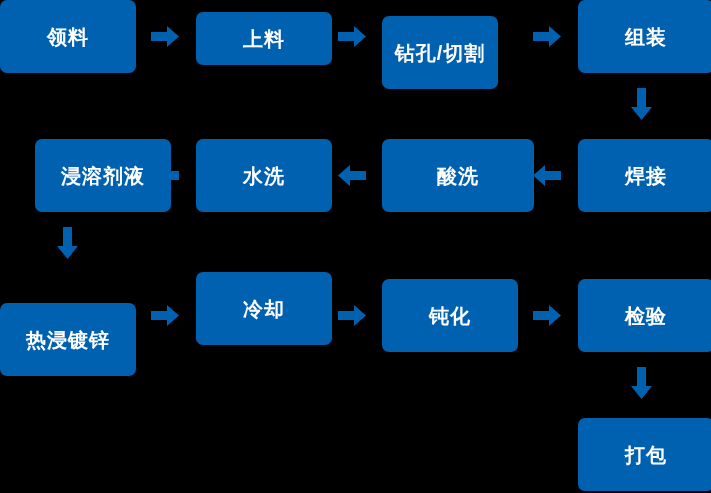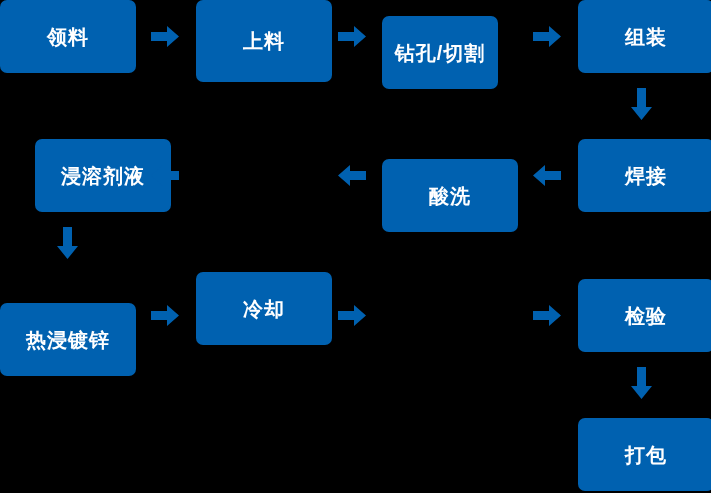--- a/index.html
+++ b/index.html
@@ -56,21 +56,21 @@
   <div class="node" style="left:0px; top:0px; width:136px; height:73px;">
     <span class="node-label">领料</span>
   </div>
 
   <span class="arrow" style="left:151px; top:26px; width:28px; height:21px;">
     <svg width="28" height="21" viewBox="0 0 28 21" aria-hidden="true">
       <polygon points="0,6 16,6 16,0 28,10.5 16,21 16,15 0,15" fill="#0061B0"></polygon>
     </svg>
   </span>
 
-  <div class="node" style="left:196px; top:0px; width:136px; height:82px;">
+  <div class="node" style="left:196px; top:12px; width:136px; height:53px;">
     <span class="node-label">上料</span>
   </div>
 
   <span class="arrow" style="left:338px; top:26px; width:28px; height:21px;">
     <svg width="28" height="21" viewBox="0 0 28 21" aria-hidden="true">
       <polygon points="0,6 16,6 16,0 28,10.5 16,21 16,15 0,15" fill="#0061B0"></polygon>
     </svg>
   </span>
 
   <div class="node" style="left:382px; top:16px; width:116px; height:73px;">
@@ -96,28 +96,31 @@
   <div class="node" style="left:0px; top:139px; width:136px; height:73px;margin-left:35px;">
     <span class="node-label">浸溶剂液</span>
   </div>
 
   <span class="arrow" style="left:151px; top:165px; width:28px; height:21px;">
     <svg width="28" height="21" viewBox="0 0 28 21" aria-hidden="true">
       <polygon points="28,6 12,6 12,0 0,10.5 12,21 12,15 28,15" fill="#0061B0"></polygon>
     </svg>
   </span>
 
+  <div class="node" style="left:196px; top:139px; width:136px; height:73px;">
+    <span class="node-label">水洗</span>
+  </div>
 
   <span class="arrow" style="left:338px; top:165px; width:28px; height:21px;">
     <svg width="28" height="21" viewBox="0 0 28 21" aria-hidden="true">
       <polygon points="28,6 12,6 12,0 0,10.5 12,21 12,15 28,15" fill="#0061B0"></polygon>
     </svg>
   </span>
 
-  <div class="node" style="left:382px; top:139px; width:136px; height:73px;margin-top:20px;">
+  <div class="node" style="left:382px; top:139px; width:152px; height:73px;">
     <span class="node-label">酸洗</span>
   </div>
 
   <span class="arrow" style="left:533px; top:165px; width:28px; height:21px;">
     <svg width="28" height="21" viewBox="0 0 28 21" aria-hidden="true">
       <polygon points="28,6 12,6 12,0 0,10.5 12,21 12,15 28,15" fill="#0061B0"></polygon>
     </svg>
   </span>
 
   <div class="node" style="left:578px; top:139px; width:136px; height:73px;">
@@ -143,20 +146,23 @@
   <div class="node" style="left:196px; top:272px; width:136px; height:73px;">
     <span class="node-label">冷却</span>
   </div>
 
   <span class="arrow" style="left:338px; top:305px; width:28px; height:21px;">
     <svg width="28" height="21" viewBox="0 0 28 21" aria-hidden="true">
       <polygon points="0,6 16,6 16,0 28,10.5 16,21 16,15 0,15" fill="#0061B0"></polygon>
     </svg>
   </span>
 
+  <div class="node" style="left:382px; top:279px; width:136px; height:73px;">
+    <span class="node-label">钝化</span>
+  </div>
 
   <span class="arrow" style="left:533px; top:305px; width:28px; height:21px;">
     <svg width="28" height="21" viewBox="0 0 28 21" aria-hidden="true">
       <polygon points="0,6 16,6 16,0 28,10.5 16,21 16,15 0,15" fill="#0061B0"></polygon>
     </svg>
   </span>
 
   <div class="node" style="left:578px; top:279px; width:136px; height:73px;">
     <span class="node-label">检验</span>
   </div>

